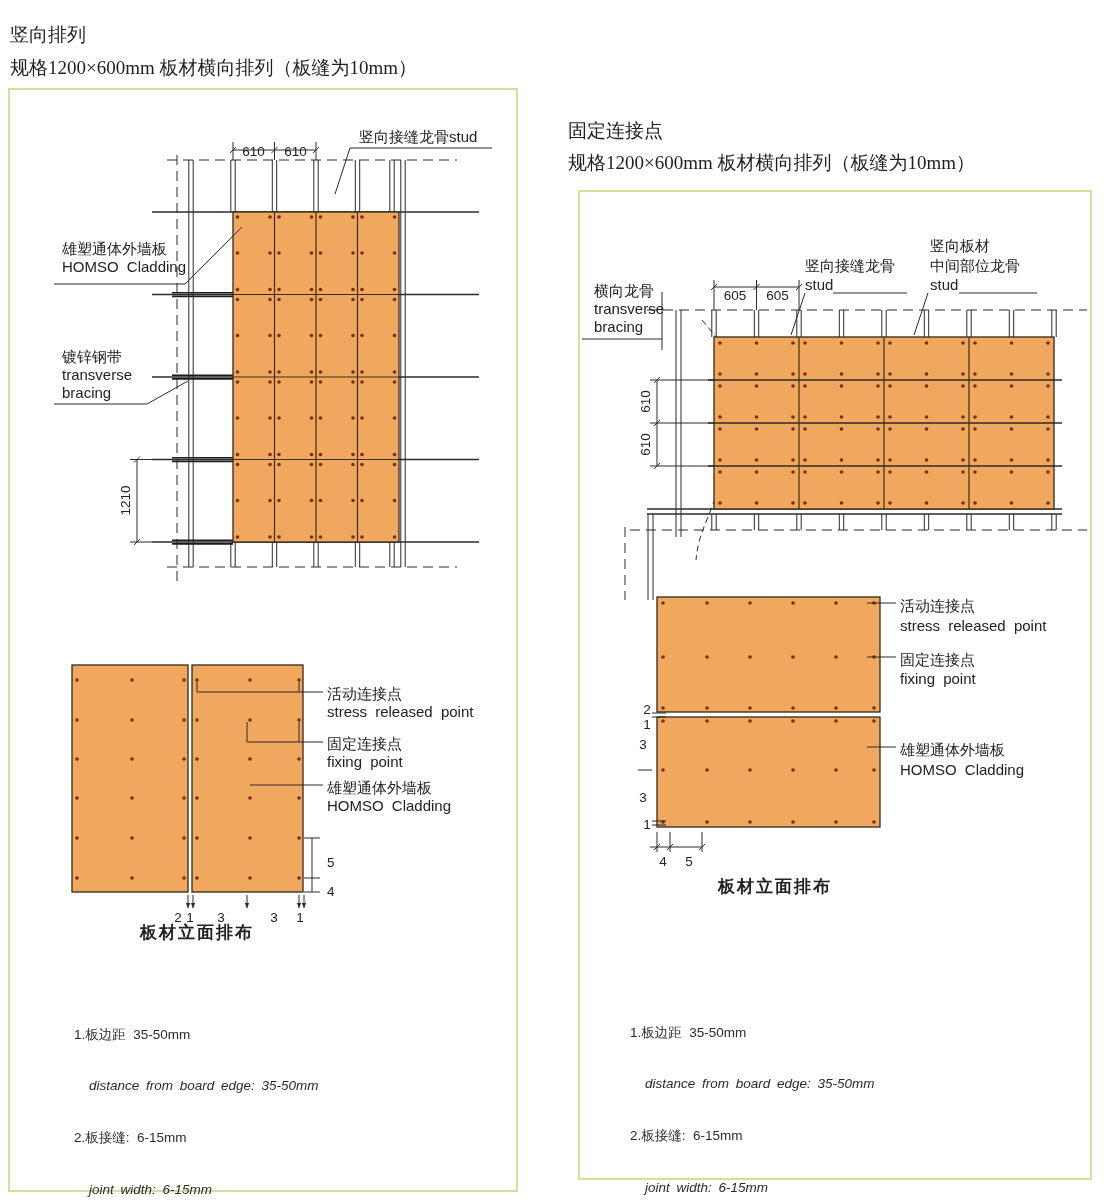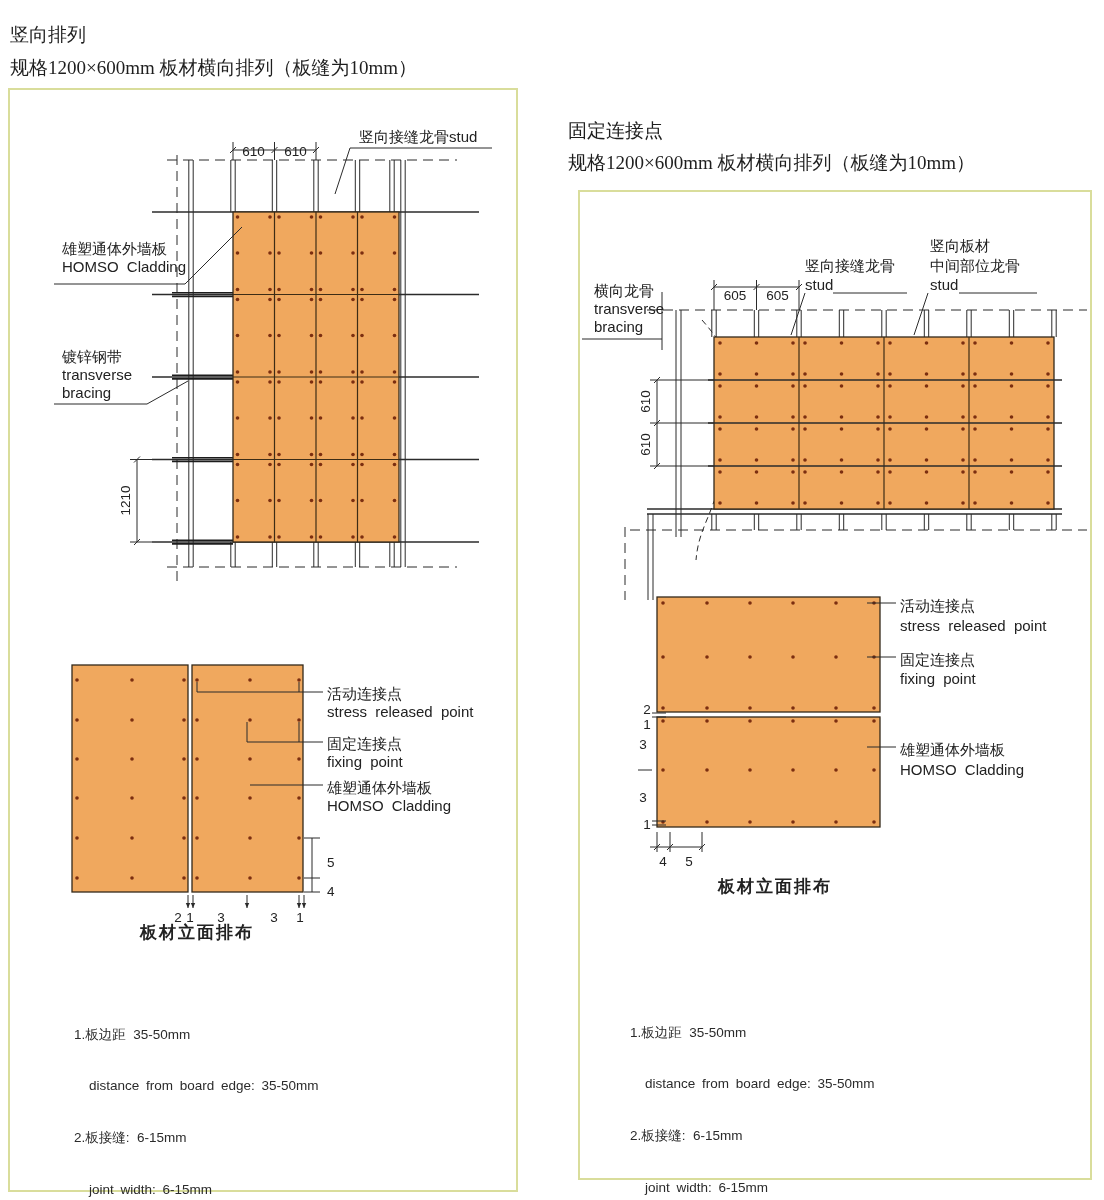--- a/index.html
+++ b/index.html
@@ -2,21 +2,21 @@
 <html><head>
 <meta charset="utf-8">
 <style>
   html,body{margin:0;padding:0;background:#ffffff;}
   .page{position:relative;width:1104px;height:1200px;background:#fff;overflow:hidden;
         font-family:"Liberation Sans",sans-serif;color:#2e2e2e;}
   .hdr{position:absolute;font-family:"Liberation Serif",serif;font-size:19px;color:#1e1e1e;white-space:pre;}
   .box{position:absolute;border:2px solid #d9dd9b;background:#fff;}
   .box svg{position:absolute;left:0;top:0;}
   .notes{position:absolute;font-size:13.5px;line-height:17.3px;color:#2b2b2b;white-space:pre;}
-  .notes .ne{margin-left:15px;word-spacing:3px;}
+  .notes .ne{margin-left:15px;word-spacing:3px;font-style:italic;}
   
   .cl{stroke:#2b2b2b;stroke-width:1;fill:none;}
   .cl2{stroke:#2b2b2b;stroke-width:1.3;fill:none;}
   .hv{stroke:#1c1c1c;stroke-width:1.6;}
   .dash{stroke-dasharray:10 6;}
   .dashc{stroke-dasharray:6 4;}
   .grid{stroke:#3d2c15;stroke-width:1.2;}
   .panel-rect{stroke:#33281a;stroke-width:1.3;}
   text{font-family:"Liberation Sans",sans-serif;fill:#222;}
   .lbl{font-size:15px;}

